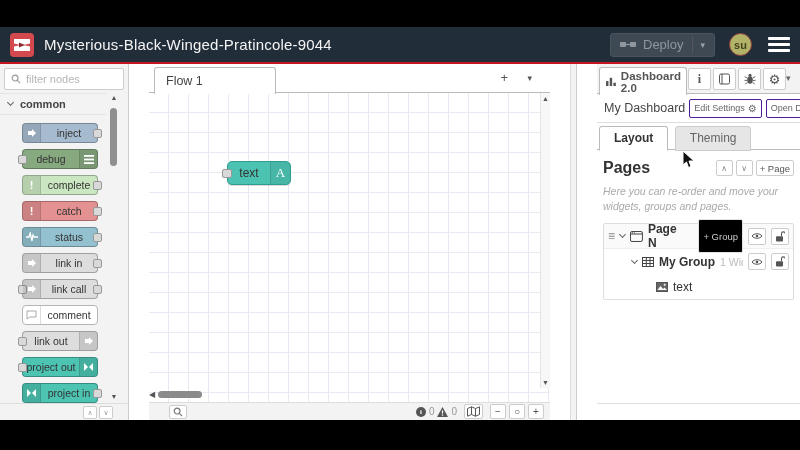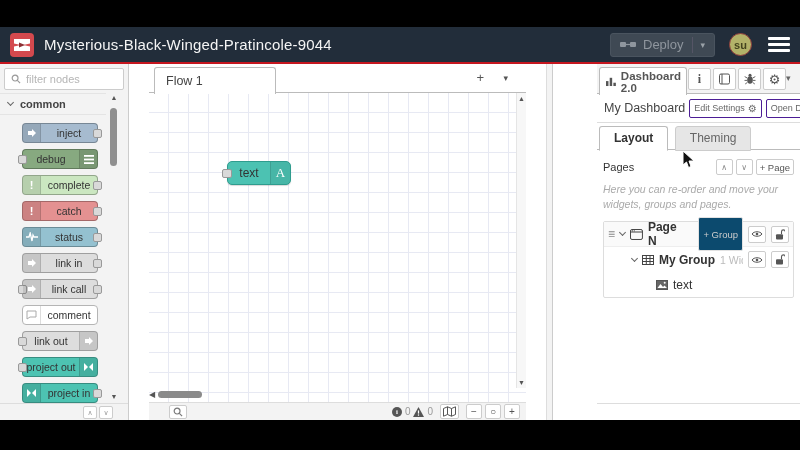--- a/index.html
+++ b/index.html
@@ -91,52 +91,52 @@
   .infocircle { width:10px; height:10px; border-radius:50%; background:#555; color:#fff; font-size:7px;
                 font-family:"Liberation Serif",serif; font-weight:bold; display:flex; align-items:center;
                 justify-content:center; }
   .sqbtn { min-width:16px; height:15px; background:#fff; border:1px solid #ccc; border-radius:2px;
            display:flex; align-items:center; justify-content:center; font-size:10px; color:#555; padding:0 2px; }
 
   
   .split { width:7px; background:#f3f3f3; border-left:1px solid #ddd; border-right:1px solid #ccc; }
 
   
-  .sb { width:203px; background:#fff; display:flex; flex-direction:column; position:relative;margin-left:24px; }
+  .sb { width:203px; background:#fff; display:flex; flex-direction:column; position:relative; }
   .sbtabs { height:30px; background:#f3f3f3; border-bottom:1px solid #bbb; position:relative; flex:none; }
   .sbtab { position:absolute; left:2px; top:3px; height:28px; width:88px; background:#fff; z-index:2;
            border:1px solid #bbb; border-bottom:none; border-radius:3px 3px 0 0; display:flex;
            align-items:center; gap:5px; padding-left:6px; font-size:11.5px; font-weight:bold; color:#555; }
   .sbico { position:absolute; top:4px; width:23px; height:22px; background:#fff; border:1px solid #ccc;
            border-radius:2px; display:flex; align-items:center; justify-content:center; color:#555; }
   .sbcaret { position:absolute; top:9px; left:189px; font-size:9px; color:#666; }
   .sbbar { height:29px; border-bottom:1px solid #ddd; display:flex; align-items:center; padding:0 4px; gap:4px; flex:none; }
   .sbbar .name { flex:1; font-size:12.5px; color:#444; padding-left:3px; white-space:nowrap; }
   .minibtn { display:flex; align-items:center; gap:3px; height:19px; padding:0 4px; background:#fff;
              border:1px solid #4c1d95; border-radius:2px; font-size:9px; color:#666; white-space:nowrap; }
   .sbnav { height:27px; border-bottom:1px solid #bbb; padding-left:2px; flex:none; position:relative; }
   .navtab { position:relative; top:3px; display:inline-block; height:25px; line-height:23px; padding:0 14px;
             font-size:12px; border:1px solid #bbb; border-radius:3px 3px 0 0; margin-right:2px; }
   .navtab.active { background:#fff; color:#333; font-weight:bold; border-bottom:1px solid #fff; z-index:2; }
   .navtab.idle { background:#e6e6e6; color:#666; border-color:#ccc; }
   .sbcontent { flex:1; padding:9px 6px 0 6px; position:relative; }
   .pageshdr { display:flex; align-items:center; gap:3px; }
-  .pageshdr .t { flex:1; font-size:11px; font-weight:normal; color:#333; }
+  .pageshdr .t { flex:1; font-size:16px; font-weight:bold; color:#333; }
   .tinybtn { height:16px; min-width:17px; background:#fff; border:1px solid #ccc; border-radius:2px;
              font-size:8px; color:#888; display:flex; align-items:center; justify-content:center; padding:0 3px; }
   .help { font-style:italic; color:#aaa; font-size:10.5px; line-height:1.4; margin:7px 0 10px 0; }
   .tree { border:1px solid #ddd; border-radius:2px; background:#fff; }
   .trow { display:flex; align-items:center; gap:5px; height:25px; padding:0 4px; font-size:12px; color:#333; }
   .trow.page { background:#fafafa; border-bottom:1px solid #eee; }
   .trow .nm { font-weight:bold; }
   .trow .cnt { color:#bbb; font-size:10.5px; flex:1; white-space:nowrap; overflow:hidden; }
   .trow .drag { color:#888; font-size:12px; }
   .trow .icobtn { width:18px; height:17px; background:#fff; border:1px solid #ccc; border-radius:2px;
                   display:flex; align-items:center; justify-content:center; flex:none; }
-  .disabled-btn { height:17px; padding:16px 4px; border:1px solid #e2e2e2; border-radius:2px; background:#0c4a6e;
+  .disabled-btn { height:17px; padding:16px 4px; border:1px solid #e2e2e2; border-radius:2px; background:#000000;
                   color:#ccc; font-size:9.5px; display:flex; align-items:center; white-space:nowrap; }
   .chev { display:inline-block; width:5px; height:5px; border-right:1.5px solid #666;
           border-bottom:1.5px solid #666; transform:rotate(45deg); margin-top:-3px; flex:none; }
   .sbfoot { height:17px; border-top:1px solid #ddd; background:#fff; flex:none; }
   .cursor { position:absolute; left:682px; top:150px; z-index:9; }
 </style>
 </head>
 <body>
 
 <div class="screen">

